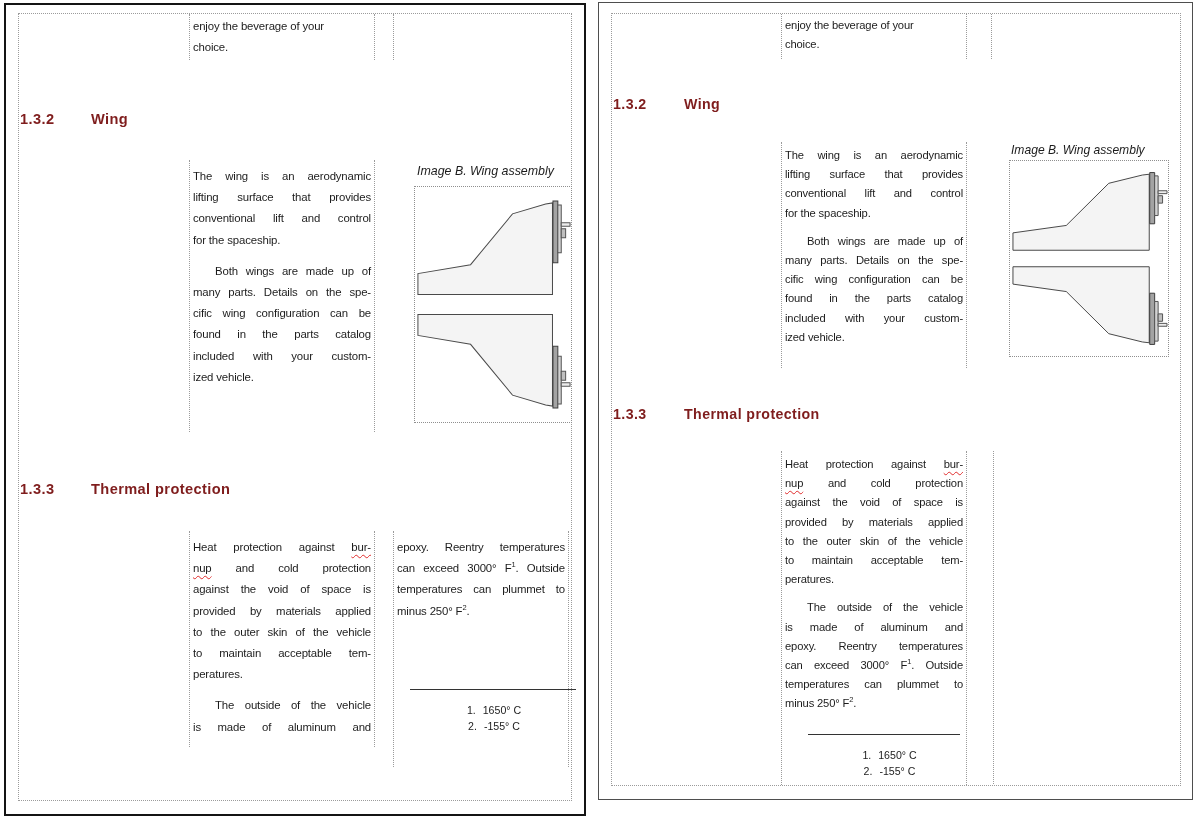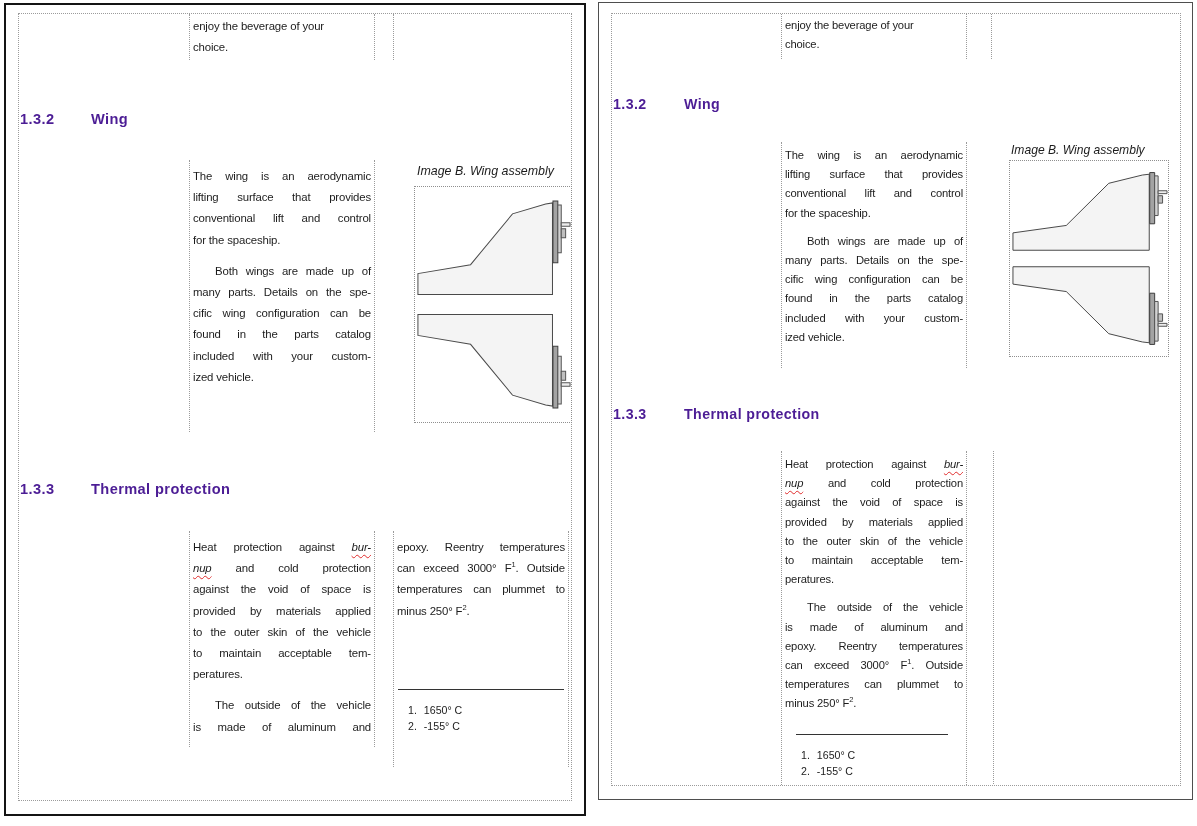--- a/index.html
+++ b/index.html
@@ -17,38 +17,38 @@
   .page-right {--lh:19.2px;--pg:9px; --fs:11.2px;}
 
   .tcol{position:absolute;box-sizing:border-box;
         border-left:1px dotted #9b9b9b;border-right:1px dotted #9b9b9b;
         padding:2px 3px;color:#1c1c1c;font-size:var(--fs);letter-spacing:-0.15px;}
   .bl{line-height:var(--lh);}
   .j{text-align:justify;text-align-last:justify;text-justify:inter-word;}
   .ind{padding-left:22px;}
   .pgap{height:var(--pg);}
   .sq{text-decoration-line:underline;text-decoration-style:wavy;
-      text-decoration-color:#e02c2c;text-decoration-thickness:1px;text-underline-offset:2.5px;font-style:italic;}
+      text-decoration-color:#e02c2c;text-decoration-thickness:1px;text-underline-offset:2.5px;}
   sup.fnref{font-size:7.5px;vertical-align:super;line-height:0;}
 
   .stub{position:absolute;border-left:1px dotted #9b9b9b;width:0;}
 
   .heading{position:absolute;display:flex;white-space:nowrap;font-weight:bold;
-           color:#4c1d95;letter-spacing:0.4px;line-height:1.2;}
+           color:#7f1d1d;letter-spacing:0.4px;line-height:1.2;}
   .page-left  .heading{font-size:14.6px;}
   .page-right .heading{font-size:14.2px;}
   .hnum{display:inline-block;width:71px;padding-left:1px;}
 
   .caption{position:absolute;font-style:italic;font-size:12.4px;color:#1c1c1c;white-space:nowrap;text-align:right;}
   .page-right .caption{font-size:12.1px;}
 
   .figframe{position:absolute;border:1px dotted #8f8f8f;box-sizing:border-box;}
   .figframe svg{display:block;width:100%;height:100%;}
 
-  .fnblock{position:absolute;left:0;right:0;}
+  .fnblock{position:absolute;left:12px;right:0;text-align:center;}
   .fnrule{height:0;border-top:1px solid #333;}
   .page-left  .fnrule{margin-left:4px;width:166px;}
   .page-right .fnrule{margin-left:14px;width:152px;}
   .fnlines{margin-top:13px;}
   .fnline{line-height:15.5px;font-size:10.6px;color:#1c1c1c;letter-spacing:0;}
   .page-left  .fnline{padding-left:14px;}
   .page-right .fnline{padding-left:19px;}
   .fnnum{margin-right:7px;}
 </style>
 </head>

